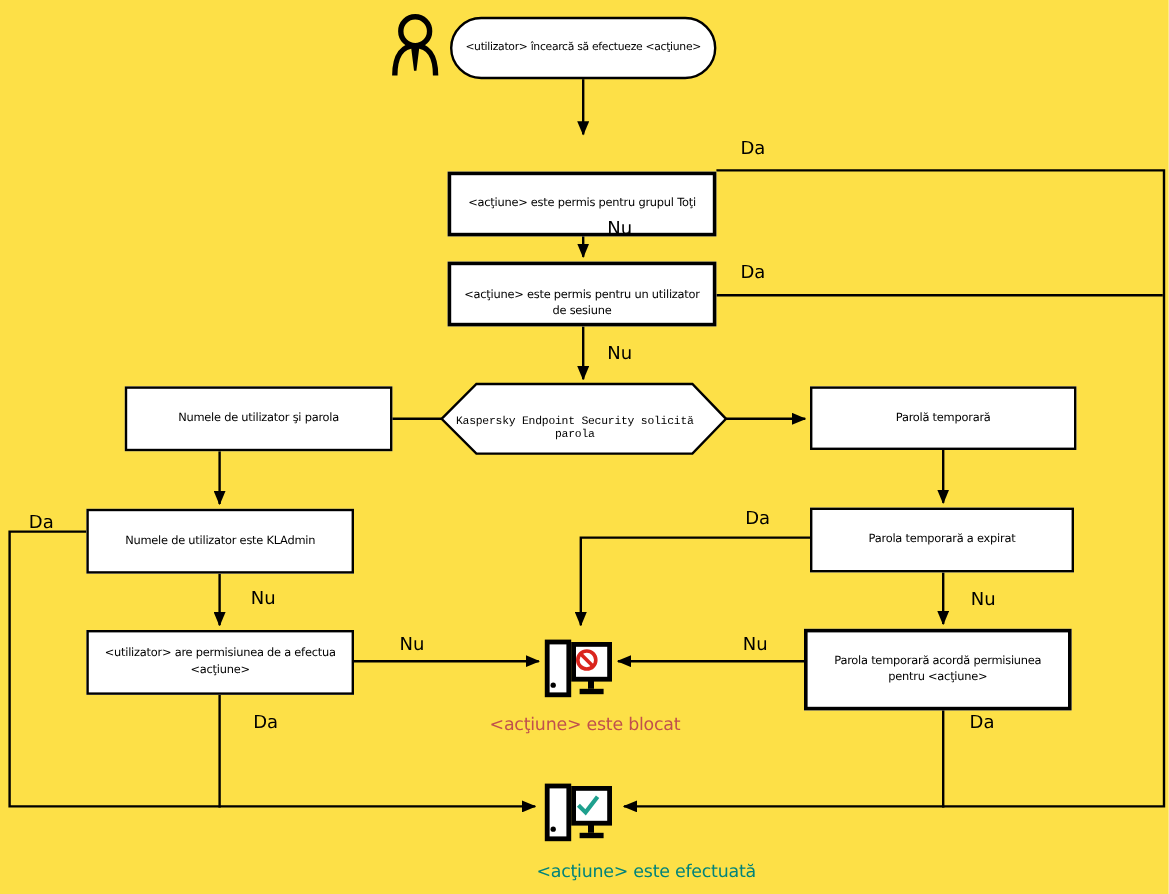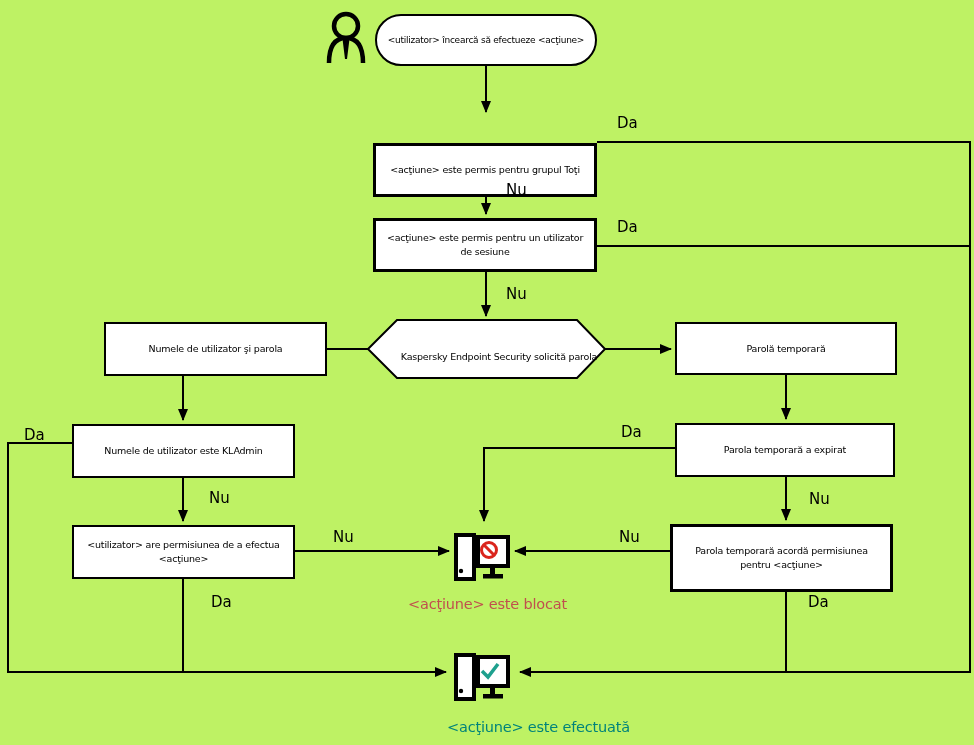--- a/index.html
+++ b/index.html
@@ -1,17 +1,17 @@
 <!DOCTYPE html>
 <html><head>
 <meta charset="utf-8">
 <style>
   html,body{margin:0;padding:0;background:#ffffff;}
   #stage{
-    position:relative;width:974px;height:745px;background:#bef264;overflow:hidden;
+    position:relative;width:974px;height:745px;background:#fde047;overflow:hidden;
     font-family:"DejaVu Sans","Liberation Sans",sans-serif;color:#000;
   }
   #wires{position:absolute;left:0;top:0;width:974px;height:745px;}
   .box{
     position:absolute;box-sizing:border-box;background:#fff;border:2px solid #000;
     display:flex;align-items:center;justify-content:center;text-align:center;
     font-size:9.5px;letter-spacing:-0.2px;line-height:1.45;padding:2px 8px;
   }
   .thick{border-width:3px;}
   .stadium{
@@ -87,25 +87,25 @@
   </svg>
 
   <div class="stadium" style="left:375px;top:14px;width:222px;height:52px;">
     <span>&lt;utilizator&gt; încearcă să efectueze &lt;acţiune&gt;</span>
   </div>
 
   <div class="box thick" style="left:373px;top:115px;width:224px;height:54px;margin-top:28px;">
     <span>&lt;acţiune&gt; este permis pentru grupul Toţi</span>
   </div>
 
-  <div class="box thick" style="left:373px;top:218px;width:224px;height:54px;">
+  <div class="box thick" style="left:373px;top:218px;width:224px;height:54px;align-items:flex-end;">
     <span>&lt;acţiune&gt; este permis pentru un utilizator de sesiune</span>
   </div>
 
-  <div class="hexlabel" style="left:392px;top:320px;width:214px;height:72px;">
+  <div class="hexlabel" style="left:372px;top:320px;width:214px;height:72px;font-family:Liberation Mono, monospace;">
     <span>Kaspersky Endpoint Security solicită parola</span>
   </div>
 
   <div class="box" style="left:72px;top:322px;width:223px;height:54px;margin-left:32px;">
     <span>Numele de utilizator şi parola</span>
   </div>
 
   <div class="box" style="left:675px;top:322px;width:222px;height:53px;">
     <span>Parolă temporară</span>
   </div>

